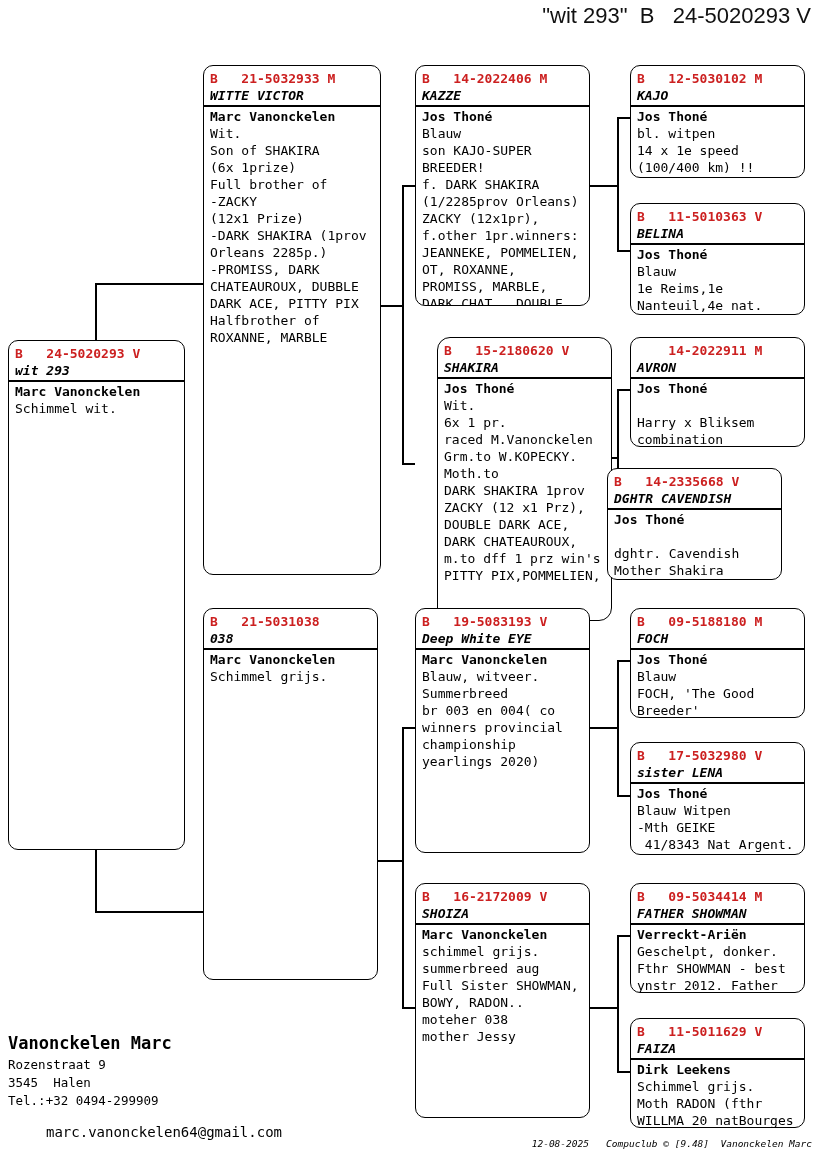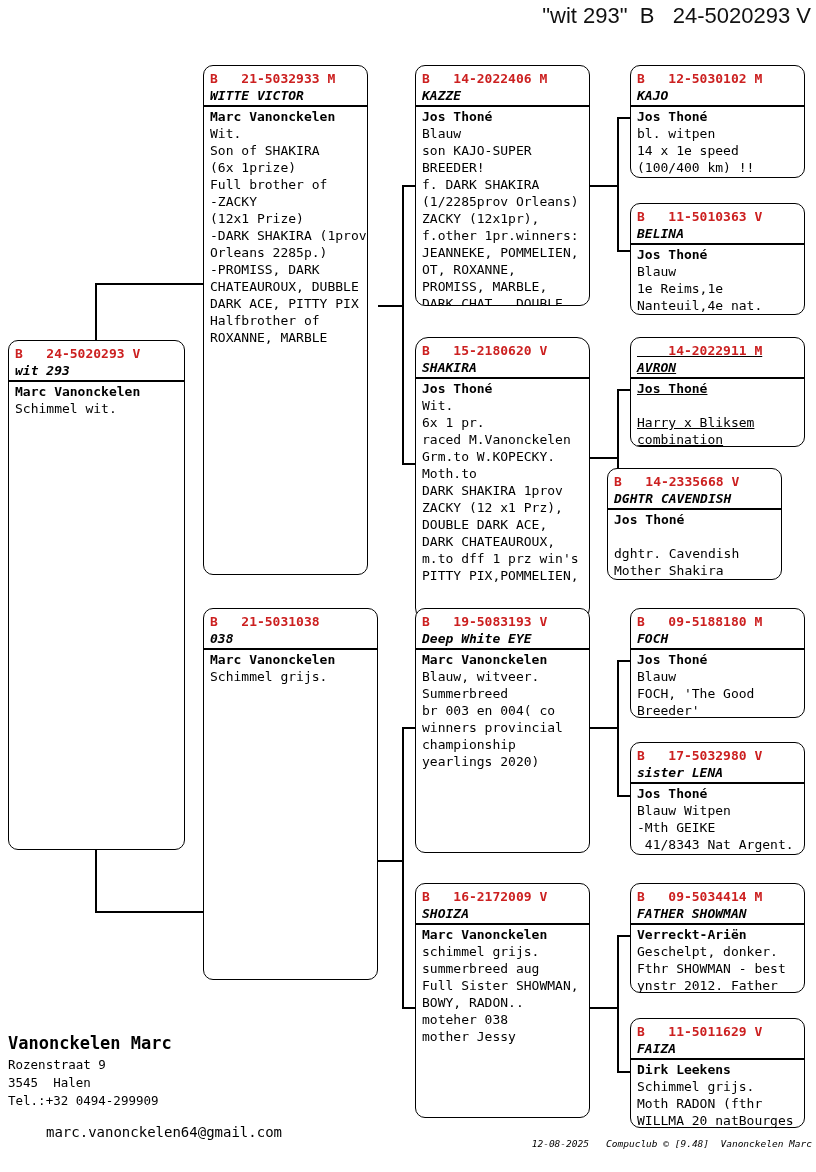--- a/index.html
+++ b/index.html
@@ -5,29 +5,29 @@
   html,body{margin:0;padding:0;background:#fff;}
   body{width:816px;height:1172px;position:relative;font-family:"DejaVu Sans Mono","Liberation Mono",monospace;color:#000;overflow:hidden;}
   .title{position:absolute;top:3px;right:5px;font-family:"Liberation Sans","DejaVu Sans",sans-serif;font-size:22px;white-space:pre;color:#111;}
   .pbox{position:absolute;background:#fff;border:1.5px solid #000;border-radius:10px;font-size:13px;line-height:17px;box-sizing:border-box;overflow:hidden;}
   .ring{color:var(--red,#cc2020);font-weight:700;white-space:pre;padding:4px 6px 0 6px;}
   .bname{font-style:italic;font-weight:700;padding:0 6px;white-space:pre;}
   .rule{border-top:2px solid #000;margin-top:1px;}
   .breeder{font-weight:700;padding:1px 6px 0 6px;white-space:pre;}
   .bline{padding:0 6px;white-space:pre;min-height:17px;}
   .box-subject{left:8px;top:340px;width:177px;height:510px;}
-  .box-sire{left:203px;top:65px;width:165px;height:510px;}
+  .box-sire{left:203px;top:65px;width:178px;height:510px;}
   .box-dam{left:203px;top:608px;width:175px;height:372px;}
   .box-ss{left:415px;top:65px;width:175px;height:241px;}
-  .box-sd{left:415px;top:337px;width:175px;height:284px;border-radius:13px;}
+  .box-sd{left:437px;top:337px;width:175px;height:284px;border-radius:13px;}
   .box-ds{left:415px;top:608px;width:175px;height:245px;}
   .box-dd{left:415px;top:883px;width:175px;height:235px;}
   .box-sss{left:630px;top:65px;width:175px;height:113px;}
   .box-ssd{left:630px;top:203px;width:175px;height:112px;}
-  .box-sds{left:630px;top:337px;width:175px;height:110px;text-decoration:underline;}
+  .box-sds{left:630px;top:337px;width:175px;height:110px;}
   .box-sdd{left:607px;top:468px;width:175px;height:112px;}
   .box-dss{left:630px;top:608px;width:175px;height:110px;}
   .box-dsd{left:630px;top:742px;width:175px;height:113px;}
   .box-dds{left:630px;top:883px;width:175px;height:110px;}
   .box-ddd{left:630px;top:1018px;width:175px;height:110px;}
   .cl{position:absolute;background:#000;}
   .contact-name{position:absolute;left:8px;top:1033px;font-size:17px;font-weight:700;}
   .contact-line{position:absolute;left:8px;font-size:12.5px;white-space:pre;}
   .addr1{top:1057px;} .addr2{top:1075px;} .phone{top:1093px;}
   .email{position:absolute;left:6px;top:1124px;font-size:14px;margin-left:40px;}

